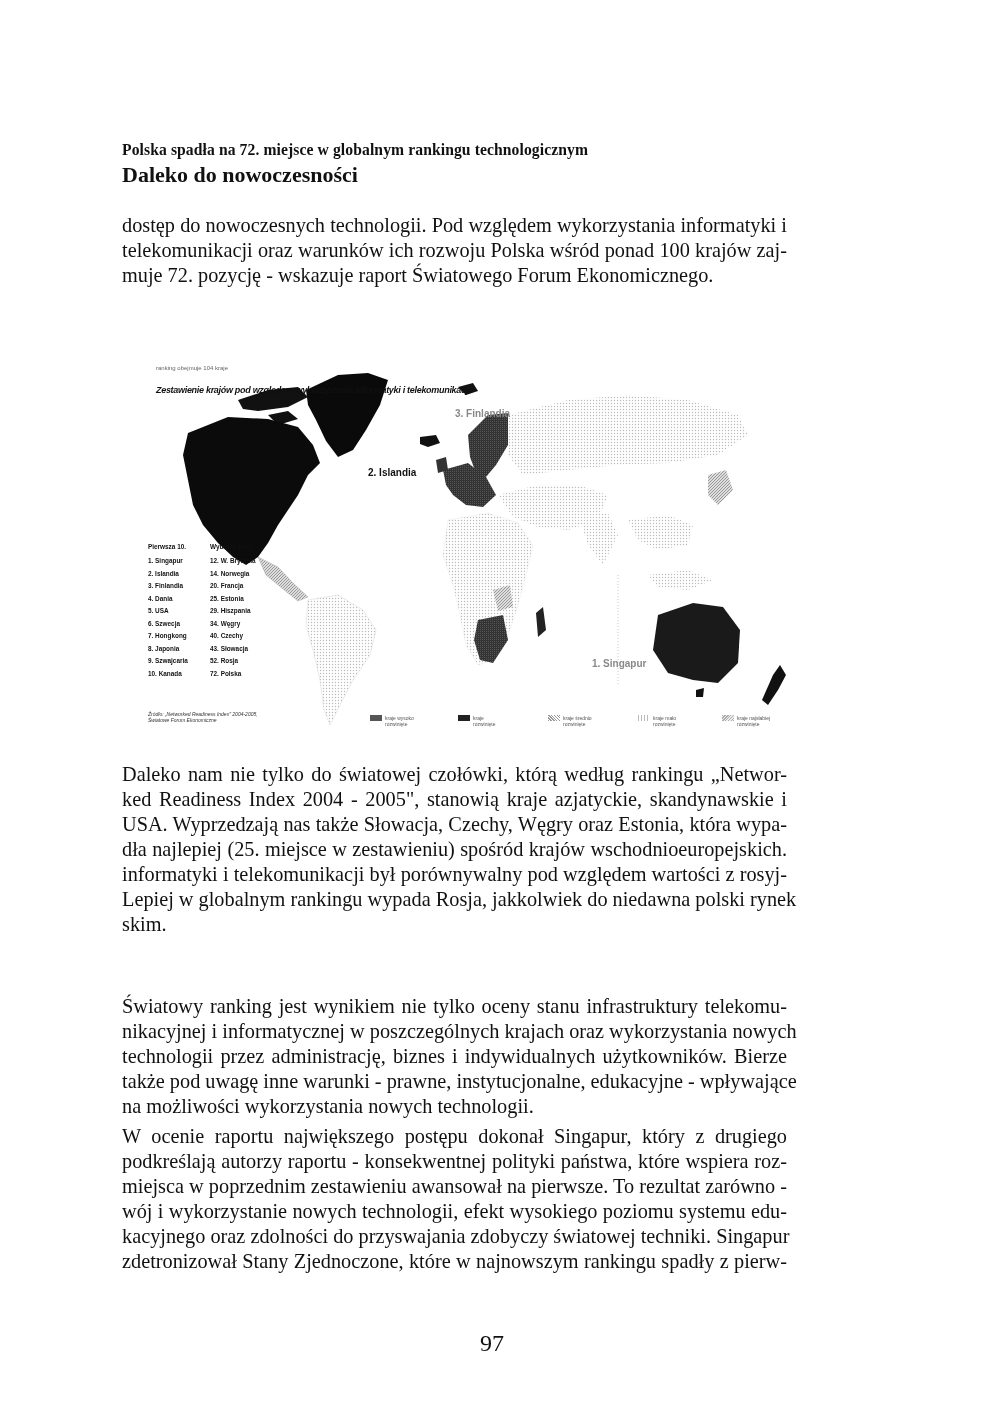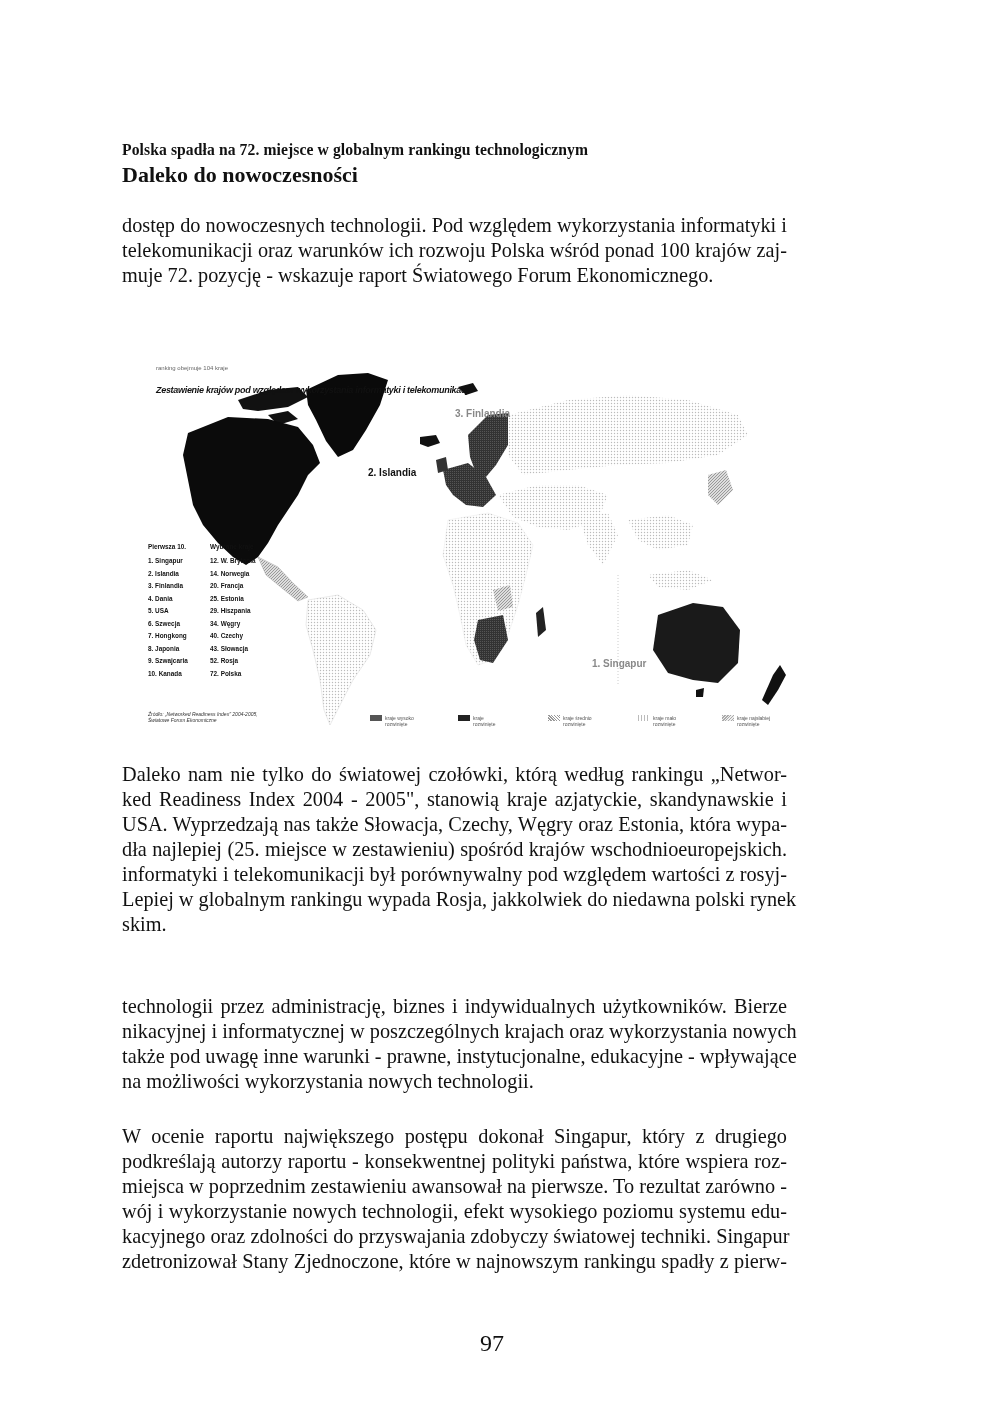--- a/index.html
+++ b/index.html
@@ -59,22 +59,23 @@
     <span class="line" style="padding-left:0">Daleko nam nie tylko do światowej czołówki, którą według rankingu „Networ-</span>
     <span class="line">ked Readiness Index 2004 - 2005", stanowią kraje azjatyckie, skandynawskie i</span>
     <span class="line">USA. Wyprzedzają nas także Słowacja, Czechy, Węgry oraz Estonia, która wypa-</span>
     <span class="line">dła najlepiej (25. miejsce w zestawieniu) spośród krajów wschodnioeuropejskich.</span>
     <span class="line">informatyki i telekomunikacji był porównywalny pod względem wartości z rosyj-</span>
     <span class="line">Lepiej w globalnym rankingu wypada Rosja, jakkolwiek do niedawna polski rynek</span>
     <span class="line last">skim.</span>
   </div>
 
   <div class="para p2">
+    <span class="line">Światowy ranking jest wynikiem nie tylko oceny stanu infrastruktury telekomu-</span>
+    <span class="line">nikacyjnej i informatycznej w poszczególnych krajach oraz wykorzystania nowych</span>
     <span class="line">technologii przez administrację, biznes i indywidualnych użytkowników. Bierze</span>
-    <span class="line">nikacyjnej i informatycznej w poszczególnych krajach oraz wykorzystania nowych</span>
     <span class="line">także pod uwagę inne warunki - prawne, instytucjonalne, edukacyjne - wpływające</span>
     <span class="line last">na możliwości wykorzystania nowych technologii.</span>
   </div>
 
   <div class="para p3">
     <span class="line">W ocenie raportu największego postępu dokonał Singapur, który z drugiego</span>
     <span class="line">podkreślają autorzy raportu - konsekwentnej polityki państwa, które wspiera roz-</span>
     <span class="line">miejsca w poprzednim zestawieniu awansował na pierwsze. To rezultat zarówno -</span>
     <span class="line">wój i wykorzystanie nowych technologii, efekt wysokiego poziomu systemu edu-</span>
     <span class="line">kacyjnego oraz zdolności do przyswajania zdobyczy światowej techniki. Singapur</span>

